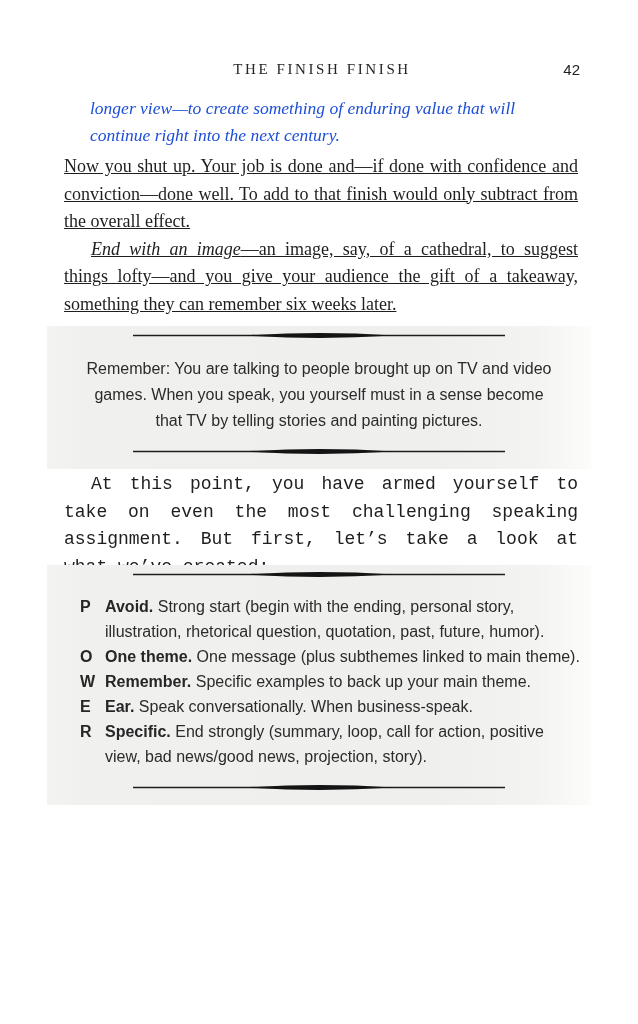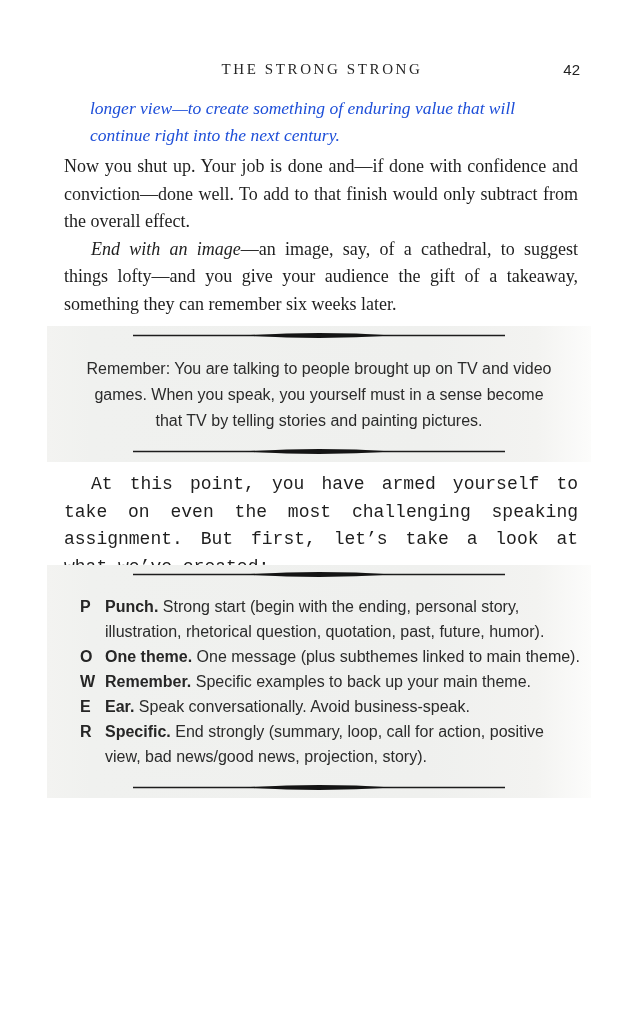--- a/index.html
+++ b/index.html
@@ -32,38 +32,38 @@
   
   .opening-quote {
     position:absolute; top:95px; left:90px; width:472px;
     font-style:italic;
     font-size:17.5px;
     line-height:26.5px;
     color:#1d4ed8;
   }
 
   
-  .body-flow-1 { position:absolute; top:153px; left:64px; width:514px; }
+  .body-flow-1 { position:absolute; top:153px; left:64px; width:514px;text-decoration:underline; }
   .body-flow-2 { position:absolute; top:471px; left:64px; width:514px;font-family:Liberation Mono, monospace; }
   .body-flow-3 { position:absolute; top:838px; left:64px; width:514px; }
   .body-para {
     margin:0;
     font-size:18px;
     line-height:27.6px;
     text-align:justify;
     color:#1e1e1e;
   }
   .body-para.indented { text-indent:27px; }
   .lead-italic { font-style:italic; }
 
   
   .feature-box {
     position:absolute; left:47px; right:47px;
     background:linear-gradient(90deg, #f3f3f1 0%, #f0f1ef 8%, #eff0ee 70%, #f3f3f1 90%, #fcfcfb 100%);
-    padding:4px 0 5px 0;
+    padding:4px 0 12px 0;
   }
   .callout-box { top:326px; }
   .power-box   { top:565px; }
 
   .divider { display:block; margin:0 auto; }
 
   .callout-text {
     font-family:"Liberation Sans", sans-serif;
     font-size:16px;
     line-height:25.8px;
@@ -87,21 +87,21 @@
   }
   .power-text { flex:1 1 auto; }
   .power-term { font-weight:bold; color:#262626; }
 </style>
 </head>
 <body>
 
 <div class="page">
 
   <div class="running-header">
-    <div class="header-title">THE STRONG STRONG</div>
+    <div class="header-title">THE FINISH FINISH</div>
     <div class="page-number">42</div>
   </div>
 
   <div class="opening-quote">longer view—to create something of enduring value that will continue right into the next century.</div>
 
   <div class="body-flow-1">
     <p class="body-para">Now you shut up. Your job is done and—if done with confidence and conviction—done well. To add to that finish would only subtract from the overall effect.</p>
     <p class="body-para indented"><span class="lead-italic">End with an image</span><span>—an image, say, of a cathedral, to suggest things lofty—and you give your audience the gift of a takeaway, something they can remember six weeks later.</span></p>
   </div>
 
@@ -122,33 +122,33 @@
   </div>
 
   <div class="feature-box power-box">
     <svg class="divider" width="372" height="11" viewBox="0 0 372 11" aria-hidden="true">
       <line x1="0" y1="5.5" x2="372" y2="5.5" stroke="#1d1d1d" stroke-width="1.4"></line>
       <path d="M 112 5.5 Q 186 0.6 260 5.5 Q 186 10.4 112 5.5 Z" fill="#141414"></path>
     </svg>
     <div class="power-list">
       <div class="power-row">
         <span class="power-letter">P</span>
-        <span class="power-text"><span class="power-term">Punch.</span><span> Strong start (begin with the ending, personal story, illustration, rhetorical question, quotation, past, future, humor).</span></span>
+        <span class="power-text"><span class="power-term">Avoid.</span><span> Strong start (begin with the ending, personal story, illustration, rhetorical question, quotation, past, future, humor).</span></span>
       </div>
       <div class="power-row">
         <span class="power-letter">O</span>
         <span class="power-text"><span class="power-term">One theme.</span><span> One message (plus subthemes linked to main theme).</span></span>
       </div>
       <div class="power-row">
         <span class="power-letter">W</span>
         <span class="power-text"><span class="power-term">Remember.</span><span> Specific examples to back up your main theme.</span></span>
       </div>
       <div class="power-row">
         <span class="power-letter">E</span>
-        <span class="power-text"><span class="power-term">Ear.</span><span> Speak conversationally. Avoid business-speak.</span></span>
+        <span class="power-text"><span class="power-term">Ear.</span><span> Speak conversationally. When business-speak.</span></span>
       </div>
       <div class="power-row">
         <span class="power-letter">R</span>
         <span class="power-text"><span class="power-term">Specific.</span><span> End strongly (summary, loop, call for action, positive view, bad news/good news, projection, story).</span></span>
       </div>
     </div>
     <svg class="divider" width="372" height="11" viewBox="0 0 372 11" aria-hidden="true">
       <line x1="0" y1="5.5" x2="372" y2="5.5" stroke="#1d1d1d" stroke-width="1.4"></line>
       <path d="M 112 5.5 Q 186 0.6 260 5.5 Q 186 10.4 112 5.5 Z" fill="#141414"></path>
     </svg>

